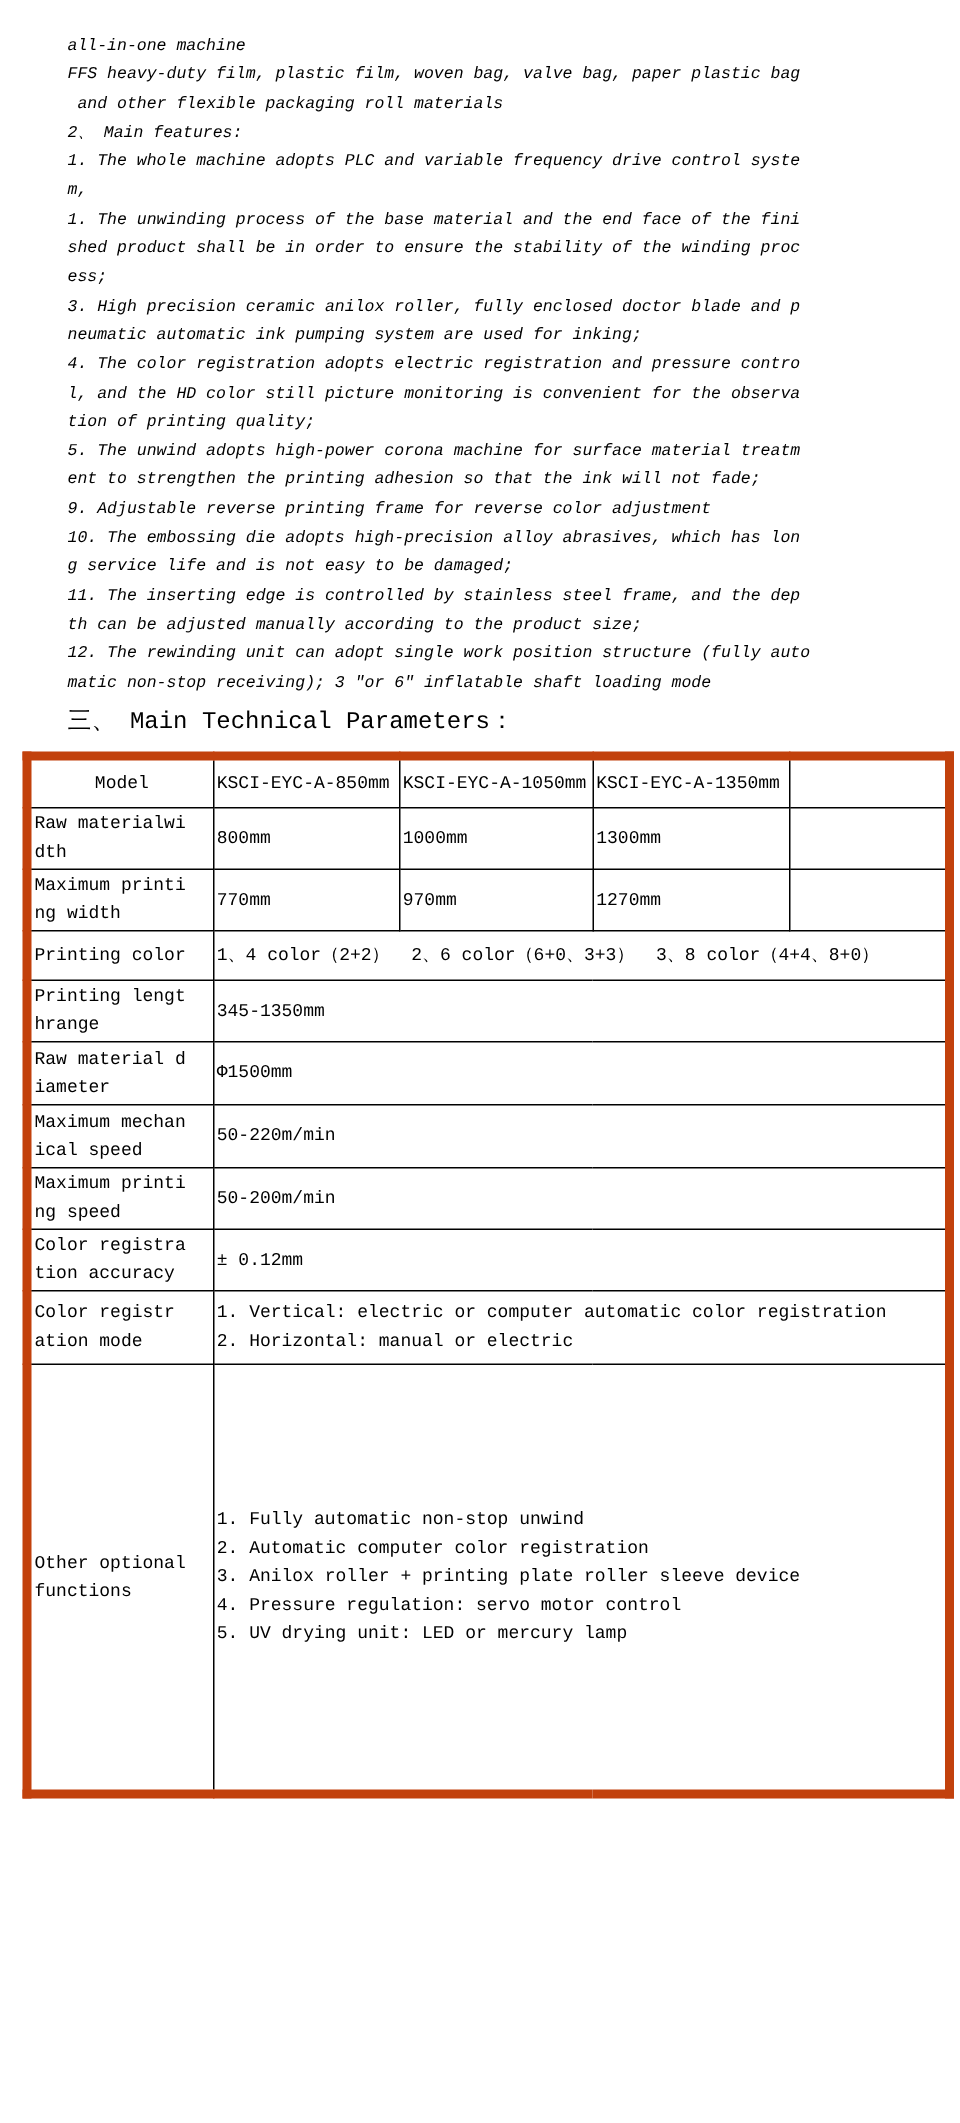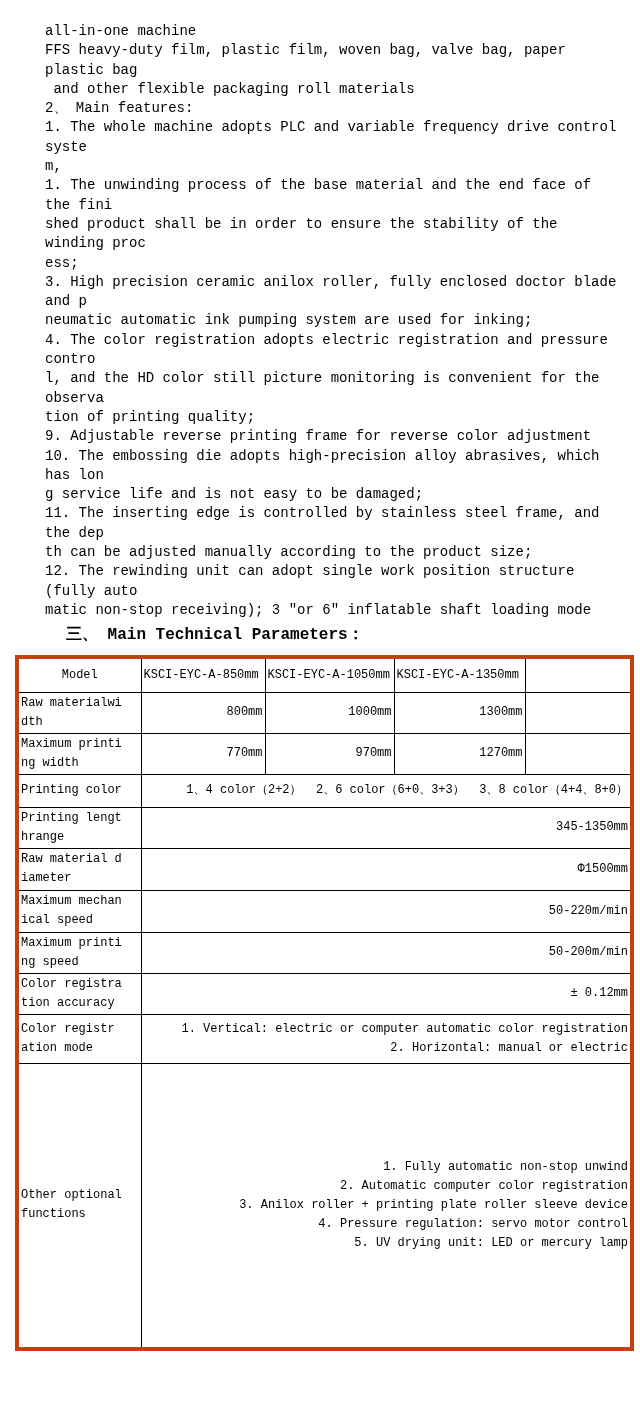--- a/index.html
+++ b/index.html
@@ -8,48 +8,49 @@
     height: 1415px;
     background: #ffffff;
     color: #000000;
     font-family: "Liberation Mono", "DejaVu Sans Mono", monospace;
   }
   .pre { white-space: pre-wrap; }
   .intro {
     box-sizing: border-box;
     padding: 22px 8px 0 45px;
     width: 632px;
-    font-size: 14px;
+    font-size: 11px;
     line-height: 19.3px;
+    font-style: italic;
   }
   .intro div { margin: 0; }
   .section-heading {
     font-size: 16px;
-    font-weight: bold;
+    font-weight: normal;
     line-height: 24px;
-    margin: 3px 0 0 66px;
+    margin: 3px 0 0 45px;
   }
   table.params {
     border-collapse: collapse;
     table-layout: fixed;
     width: 615px;
     margin: 8px 0 0 15px;
-    border: 4px solid #c2410c;
+    border: 6px solid #c2410c;
     font-size: 12px;
   }
   table.params td {
     border: 1px solid #000000;
     vertical-align: middle;
     white-space: pre-wrap;
     line-height: 19px;
     padding: 1px 2px;
     overflow: hidden;
   }
   td.lab { padding-left: 5px; }
-  td.val { padding-left: 8px; text-align: right; }
+  td.val { padding-left: 8px; }
   td.model-val { padding-left: 2px; }
   td.center { text-align: center; padding-left: 2px; }
   td.biglab { line-height: 27px; }
   td.bigval { line-height: 43px; }
 </style>
 </head>
 <body>
 
 <div>
 
@@ -61,20 +62,22 @@
     <div class="pre">1. The whole machine adopts PLC and variable frequency drive control syste
 m,</div>
     <div class="pre">1. The unwinding process of the base material and the end face of the fini
 shed product shall be in order to ensure the stability of the winding proc
 ess;</div>
     <div class="pre">3. High precision ceramic anilox roller, fully enclosed doctor blade and p
 neumatic automatic ink pumping system are used for inking;</div>
     <div class="pre">4. The color registration adopts electric registration and pressure contro
 l, and the HD color still picture monitoring is convenient for the observa
 tion of printing quality;</div>
+    <div class="pre">5. The unwind adopts high-power corona machine for surface material treatm
+ent to strengthen the printing adhesion so that the ink will not fade;</div>
     <div class="pre">9. Adjustable reverse printing frame for reverse color adjustment</div>
     <div class="pre">10. The embossing die adopts high-precision alloy abrasives, which has lon
 g service life and is not easy to be damaged;</div>
     <div class="pre">11. The inserting edge is controlled by stainless steel frame, and the dep
 th can be adjusted manually according to the product size;</div>
     <div class="pre">12. The rewinding unit can adopt single work position structure (fully auto
 matic non-stop receiving); 3 ″or 6″ inflatable shaft loading mode</div>
   </div>
 
   <h2 class="section-heading pre">三、 Main Technical Parameters：</h2>

